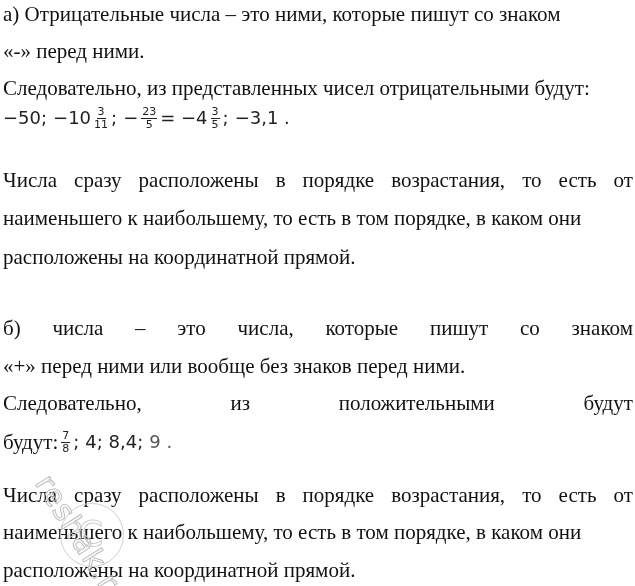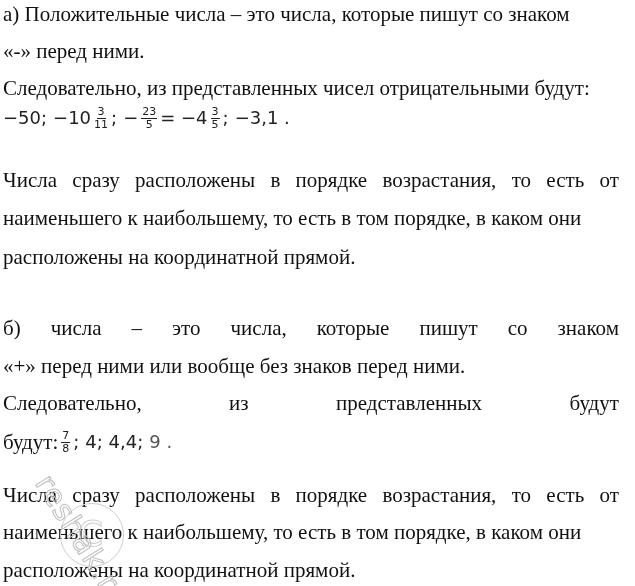--- a/index.html
+++ b/index.html
@@ -1,35 +1,35 @@
 <!DOCTYPE html>
 <html><head>
   <meta charset="utf-8">
   <style>
     html, body { margin:0; padding:0; background:#ffffff; }
     body { width:635px; height:586px; position:relative; overflow:hidden;
            font-family:"Liberation Serif", serif; color:#111; }
     .line { position:absolute; left:3px; white-space:nowrap; font-size:21px; line-height:24px; }
-    .justify { left:3px; right:16px; display:flex; justify-content:space-between; }
+    .justify { left:3px; right:2px; display:flex; justify-content:space-between; }
     .math { font-family:"DejaVu Sans", sans-serif; font-size:18px; color:#222; display:flex; align-items:flex-start; }
     .frac { display:inline-flex; flex-direction:column; align-items:center; font-size:11px; line-height:12px; margin:0 3px; vertical-align:middle; }
     .frac .num { border-bottom:1px solid #222; padding:0 1px; }
     .sp { display:inline-block; width:6px; }
     .watermark { position:absolute; left:40px; top:418px; width:160px; height:170px; pointer-events:none; }
     .wm-text { position:absolute; left:18px; top:50px; transform:rotate(58deg); transform-origin:left top;
                font-family:"DejaVu Sans", sans-serif; font-size:30px; color:transparent;
                -webkit-text-stroke:1px #bdbdbd; letter-spacing:1px; }
     .wm-circle { position:absolute; left:20px; top:85px; width:62px; height:62px; border:1.5px solid #cfcfcf; border-radius:50%; }
     .wm-circle::after { content:"C"; position:absolute; left:17px; top:9px; font-size:36px; color:transparent;
                -webkit-text-stroke:1px #cfcfcf; font-family:"DejaVu Sans", sans-serif; }
   </style>
 </head>
 <body>
 
-<div class="line" style="top:2px">а) Положительные числа – это числа, которые пишут со знаком</div>
+<div class="line" style="top:2px">а) Отрицательные числа – это ними, которые пишут со знаком</div>
 <div class="line" style="top:39px">«-» перед ними.</div>
 <div class="line" style="top:76px">Следовательно, из представленных чисел отрицательными будут:</div>
 
 <div class="line math" style="top:106px;height:38px">
   <span>−50;</span>
     <span class="sp"></span>
   <span>−10</span>
   <span class="frac">
       <span class="num">3</span>
       <span>11</span>
@@ -73,34 +73,34 @@
   <span>числа,</span>
   <span>которые</span>
   <span>пишут</span>
   <span>со</span>
   <span>знаком</span>
 </div>
 <div class="line" style="top:354px">«+» перед ними или вообще без знаков перед ними.</div>
 <div class="line justify" style="top:391px">
   <span>Следовательно,</span>
   <span>из</span>
-  <span>представленных</span>
+  <span>положительными</span>
   <span>будут</span>
 </div>
 
 <div class="line" style="top:424px;height:36px;display:flex;align-items:center">
   <span>будут:</span>
   <span class="math" style="position:static;font-size:18px">
     <span class="frac">
         <span class="num">7</span>
         <span>8</span>
       </span>
     <span>;</span>
       <span class="sp"></span>
-    <span>4; 4,4;</span>
+    <span>4; 8,4;</span>
       <span class="sp"></span>
     <span style="color:#555">9 .</span>
   </span>
 </div>
 
 <div class="line justify" style="top:483px">
   <span>Числа</span>
   <span>сразу</span>
   <span>расположены</span>
   <span>в</span>

